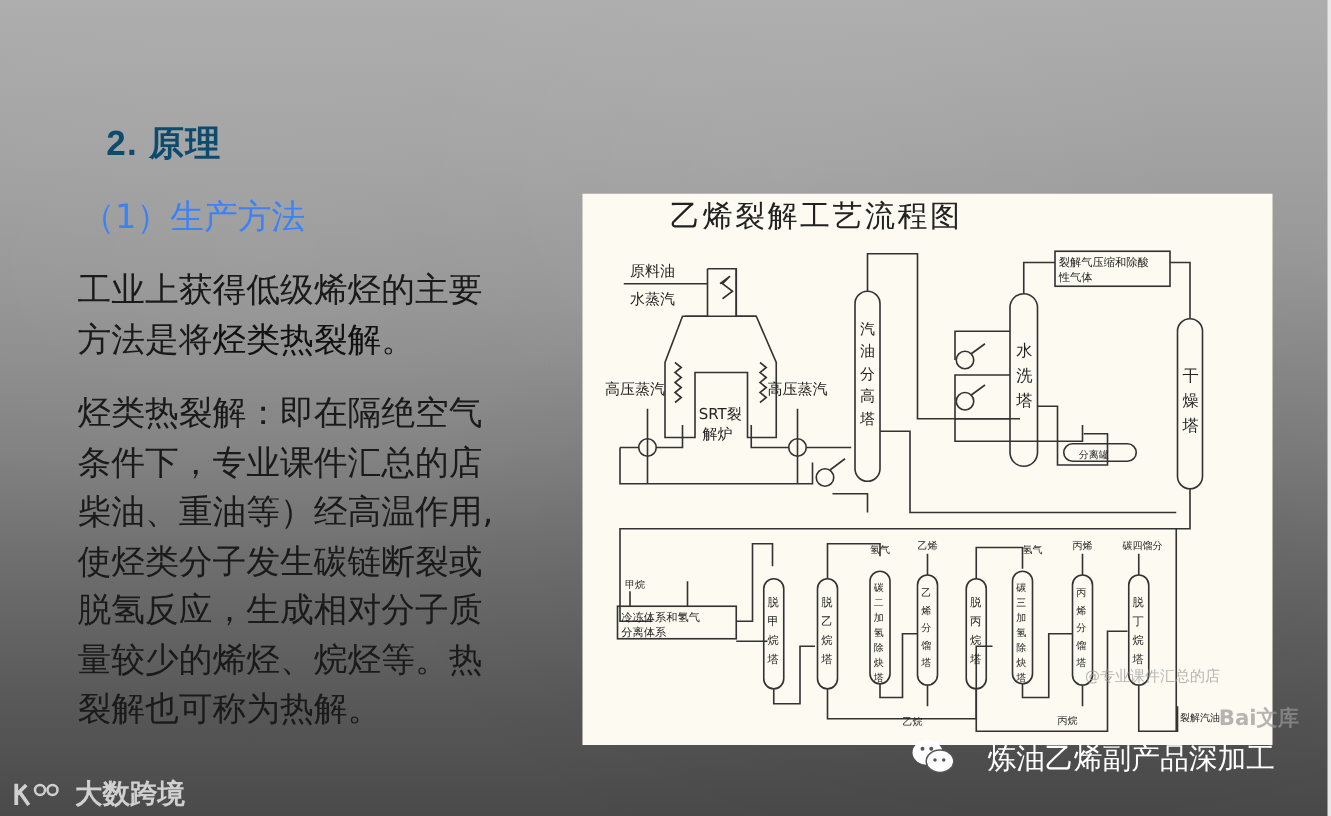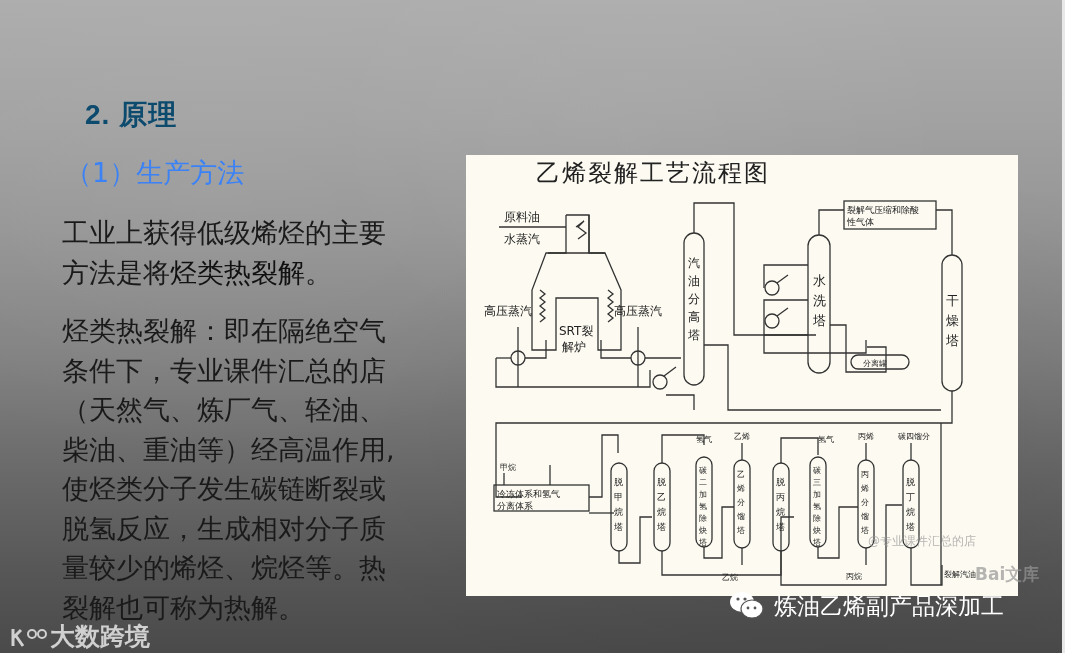--- a/index.html
+++ b/index.html
@@ -32,47 +32,46 @@
     }
     .diagram svg { position: absolute; left: 0; top: 0; }
     .diagram-title {
       position: absolute; left: 70px; top: 2px; font-size: 24px; color: #222;
       font-family: "DejaVu Serif", "Liberation Serif", serif; letter-spacing: 2px;
     }
 
     .watermark-store { position: absolute; left: 868px; top: 533px; font-size: 12px; color: rgba(150,150,150,0.7); }
     .watermark-baidu { position: absolute; left: 975px; top: 563px; font-size: 17px; color: rgba(150,150,150,0.7); font-weight: bold; }
     .wechat-caption {
-      position: absolute; left: 728px; top: 590px; height: 32px; display: flex; align-items: center; gap: 8px;
+      position: absolute; left: 728px; top: 590px; height: 32px; display: flex; align-items: center; gap: 24px;
       color: #fff; font-size: 23px;
     }
     .wechat-icon { width: 38px; height: 32px; position: relative; }
     .logo {
-      position: absolute; left: 10px; top: 620px; display: flex; align-items: center; gap: 0;
-      color: #d0d0d0; font-size: 25px; font-weight: bold;
+      position: absolute; left: 10px; top: 620px; display: flex; align-items: center; gap: 10px;
+      color: #d0d0d0; font-size: 22px; font-weight: bold;
     }
   </style>
 </head>
 <body>
 
 <div class="texture"></div>
 <div class="edge-strip"></div>
 
 <div class="title">2. 原理</div>
 <div class="subtitle">（1）生产方法</div>
 
 <div class="para para1">
   <div>工业上获得低级烯烃的主要</div>
   <div><span>方法是将</span><b>烃类热裂解</b><span>。</span></div>
 </div>
 
 <div class="para para2">
   <div>烃类热裂解：即在隔绝空气</div>
   <div>条件下，专业课件汇总的店</div>
-  <div>（天然气、炼厂气、轻油、</div>
   <div>柴油、重油等）经高温作用,</div>
   <div>使烃类分子发生碳链断裂或</div>
   <div>脱氢反应，生成相对分子质</div>
   <div>量较少的烯烃、烷烃等。热</div>
   <div>裂解也可称为热解。</div>
 </div>
 
 <div class="diagram">
   <div class="diagram-title">乙烯裂解工艺流程图</div>
   <svg width="552" height="441" viewBox="0 0 552 441" font-family="DejaVu Sans, sans-serif" fill="none" stroke="#333" stroke-width="1.3">

